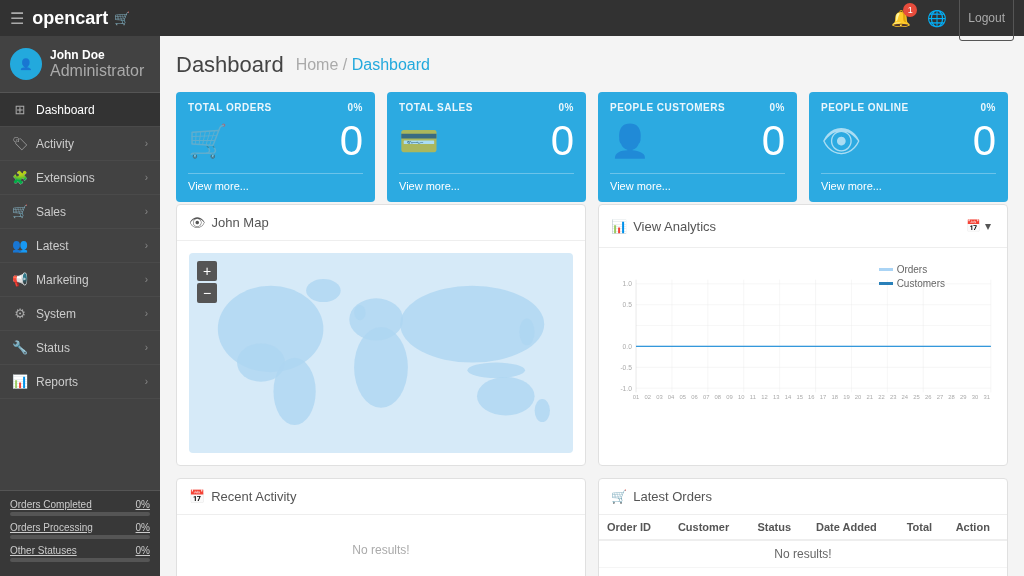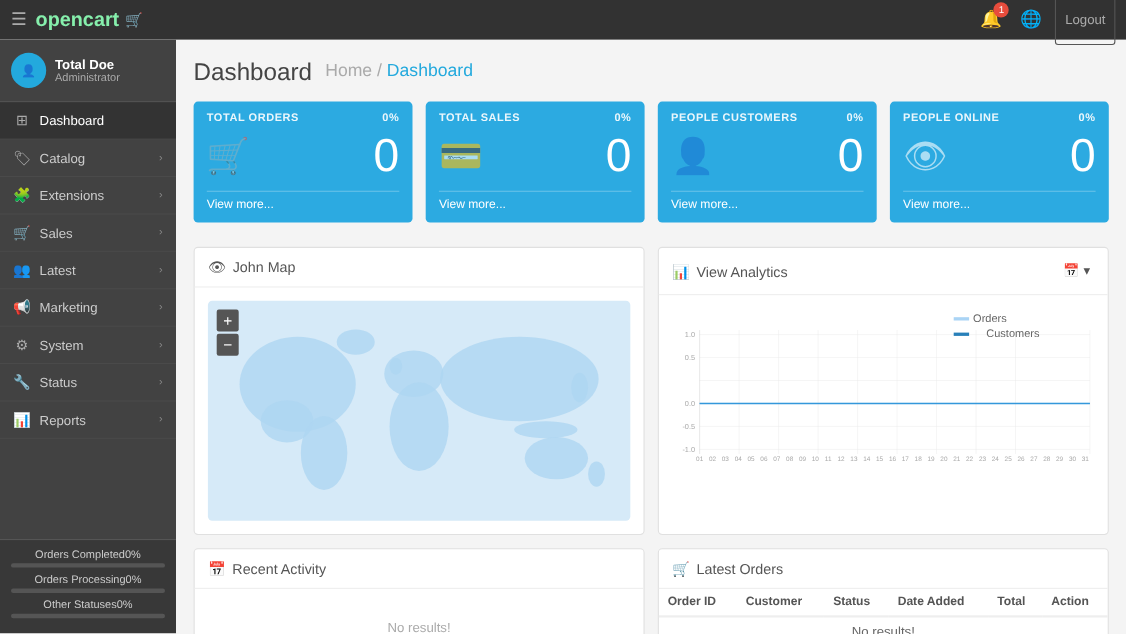--- a/index.html
+++ b/index.html
@@ -52,56 +52,56 @@
       border-bottom: 1px solid #555;
     }
     .user-avatar {
       width: 32px; height: 32px; border-radius: 50%;
       background: #23a9dd;
       display: flex; align-items: center; justify-content: center;
       color: white; font-size: 11px;
     }
     .user-details { display: flex; flex-direction: column; }
     .user-name { color: #fff; font-size: 12px; font-weight: bold; }
-    .user-role { color: #aaa; font-size: 10px; }
+    .user-role { color: #aaa; font-size: 16px; }
 
     .nav-menu { list-style: none; flex: 1; }
     .nav-item {
       display: flex; align-items: center; justify-content: space-between;
       padding: 9px 12px; color: #ccc; cursor: pointer;
       border-bottom: 1px solid #4a4a4a; font-size: 12px;
     }
     .nav-item:hover, .nav-item.active { background: #333; color: #fff; }
     .nav-item .nav-left { display: flex; align-items: center; gap: 8px; }
     .nav-icon { font-size: 13px; color: #aaa; width: 16px; text-align: center; }
     .nav-arrow { font-size: 10px; color: #888; }
 
     
     .sidebar-stats {
       background: #383838;
       padding: 8px 10px;
       border-top: 1px solid #555;
     }
     .stat-row { margin-bottom: 6px; }
-    .stat-label-row { display: flex; justify-content: center; color: #ccc; font-size: 10px; margin-bottom: 2px; }
+    .stat-label-row { display: flex; justify-content: space-between; color: #ccc; font-size: 10px; margin-bottom: 2px; text-decoration: underline; }
     .stat-bar-bg { background: #555; height: 4px; border-radius: 2px; }
     .stat-bar-fill { background: #23a9dd; height: 4px; border-radius: 2px; }
 
     
     .content { flex: 1; overflow-y: auto; padding: 16px; }
 
     
     .page-header { display: flex; align-items: center; gap: 12px; margin-bottom: 14px; }
     .page-title { font-size: 22px; font-weight: 300; color: #444; }
     .breadcrumb { font-size: 16px; color: #aaa; }
     .breadcrumb a { color: #aaa; text-decoration: none; }
     .breadcrumb .active { color: #23a9dd; }
 
     
-    .stat-cards { display: grid; grid-template-columns: repeat(4, 1fr); gap: 12px; margin-bottom: 22px; }
+    .stat-cards { display: grid; grid-template-columns: repeat(4, 1fr); gap: 12px; margin-bottom: 2px; }
     .stat-card {
       background: #2caae1;
       border-radius: 4px;
       padding: 10px 12px;
       color: white;
       position: relative;
       overflow: hidden;
     }
     .stat-card-header { display: flex; justify-content: space-between; font-size: 10px; font-weight: bold; letter-spacing: 0.5px; opacity: 0.9; margin-bottom: 4px; }
     .stat-card-body { display: flex; align-items: center; justify-content: space-between; }
@@ -144,21 +144,21 @@
     
     .inline-chart { width: 100%; height: 160px; }
   </style>
 </head>
 <body>
 
 <div class="navbar">
   <div class="navbar-left">
     <span class="hamburger">☰</span>
     <div class="navbar-brand">
-      <span style="color:#86efac;font-size:18px;font-weight:bold;">opencart</span>
+      <span style="color:#ffffff;font-size:18px;font-weight:bold;">opencart</span>
       <span style="color:#23a9dd;">🛒</span>
     </div>
   </div>
   <div class="navbar-right">
     <button class="nav-icon-btn" style="position:relative;">
       <span>🔔</span>
       <span class="notification-badge">1</span>
     </button>
     <button class="nav-icon-btn">
       <span>🌐</span>
@@ -168,36 +168,36 @@
 </div>
 
 <div class="main-container">
 
   <div class="sidebar">
     <div class="user-info">
       <div class="user-avatar">
         <span>👤</span>
       </div>
       <div class="user-details">
-        <span class="user-name">Total Doe</span>
+        <span class="user-name">John Doe</span>
         <span class="user-role">Administrator</span>
       </div>
     </div>
     <ul class="nav-menu" id="nav-menu">
         <li class="nav-item active">
     <div class="nav-left">
       <span class="nav-icon">⊞</span>
       <span>Dashboard</span>
     </div>
 
   </li>
         <li class="nav-item">
     <div class="nav-left">
       <span class="nav-icon">🏷</span>
-      <span>Catalog</span>
+      <span>Activity</span>
     </div>
     <span class="nav-arrow">›</span>
   </li>
         <li class="nav-item">
     <div class="nav-left">
       <span class="nav-icon">🧩</span>
       <span>Extensions</span>
     </div>
     <span class="nav-arrow">›</span>
   </li>
@@ -453,21 +453,21 @@
               <text x="422" y="153" text-anchor="middle" font-size="7" fill="#aaa">29</text>
               <text x="436" y="153" text-anchor="middle" font-size="7" fill="#aaa">30</text>
               <text x="450" y="153" text-anchor="middle" font-size="7" fill="#aaa">31</text>
             </svg>
             
             <div style="position:absolute;top:8px;right:50px;display:flex;flex-direction:column;gap:3px;">
               <div style="display:flex;align-items:center;gap:4px;font-size:10px;color:#666;">
                 <div style="width:14px;height:3px;background:#aad4f5;"></div>
                 <span>Orders</span>
               </div>
-              <div style="display:flex;align-items:center;gap:16px;font-size:10px;color:#666;">
+              <div style="display:flex;align-items:center;gap:4px;font-size:10px;color:#666;">
                 <div style="width:14px;height:3px;background:#2980b9;"></div>
                 <span>Customers</span>
               </div>
             </div>
           </div>
         </div>
       </div>
     </div>
 
     <div class="bottom-panels">

